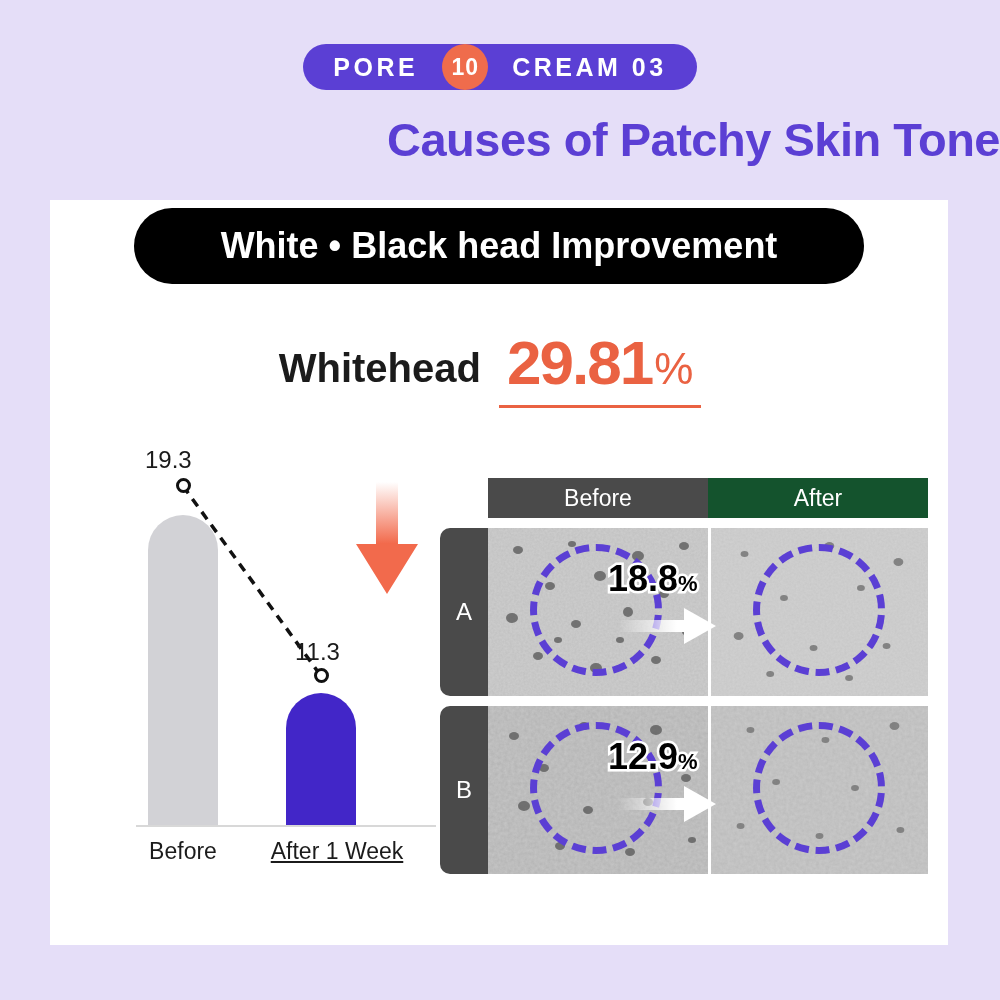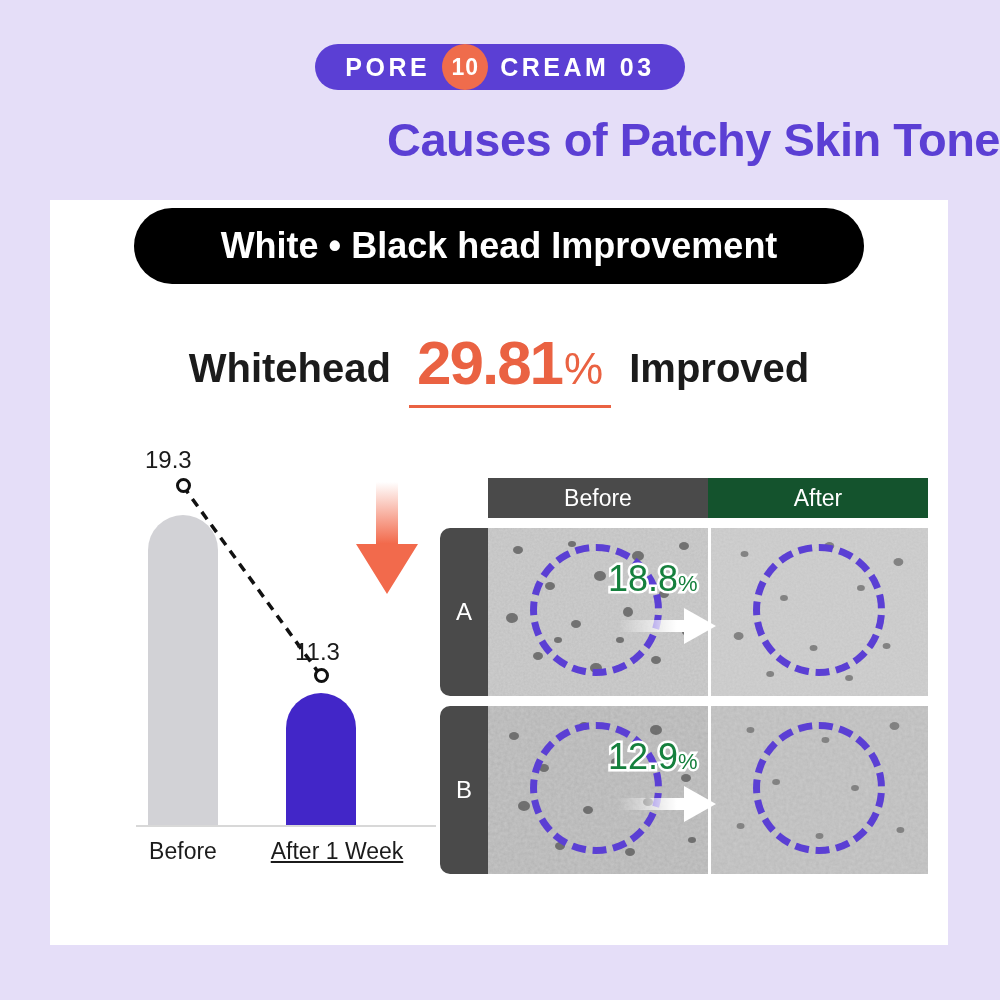--- a/index.html
+++ b/index.html
@@ -18,21 +18,21 @@
     position: absolute; left: 0; top: 44px; width: 1000px;
     display: flex; justify-content: center; align-items: center;
   }
   .badge {
     position: relative;
     background: #5B3FD4;
     border-radius: 26px;
     height: 46px;
     display: flex; align-items: center;
     padding: 0 30px;
-    gap: 4px;
+    gap: 16px;
   }
   .badge-text {
     color: #ffffff;
     font-size: 25px;
     font-weight: bold;
     letter-spacing: 3.5px;
     line-height: 1;
   }
   .badge-circle {
     width: 46px; height: 46px;
@@ -203,22 +203,22 @@
     top: 16px;
     border-radius: 50%;
     border: 7px dashed #5B3FD4;
   }
   .circle-left  { left: 42px; }
   .circle-right { left: 42px; }
 
   .cmp-pct {
     position: absolute;
     left: 168px; top: 30px;
-    font-size: 36px; font-weight: normal;
-    color: #15803d;
+    font-size: 36px; font-weight: bold;
+    color: #000000;
     -webkit-text-stroke: 5px #ffffff;
     paint-order: stroke fill;
     white-space: nowrap;
     z-index: 5;
   }
   .cmp-pct .small { font-size: 22px; }
   .cmp-arrow {
     position: absolute;
     left: 178px; top: 78px;
     z-index: 4;
@@ -241,21 +241,20 @@
 
   <div class="sub-banner">White • Black head Improvement</div>
 
   <div class="stat-row">
     <span class="stat-label">Whitehead</span>
     <span class="stat-big-wrap">
       <span class="stat-big">29.81</span>
       <span class="stat-pct">%</span>
       <span class="stat-underline"></span>
     </span>
-    <span class="stat-label">Improved</span>
   </div>
 
   <div class="chart">
 
     <div class="bar bar-before"></div>
     <div class="bar bar-after"></div>
     <div class="chart-axis"></div>
 
     <svg class="dash-line">
       <line x1="93" y1="46" x2="231" y2="236" stroke="#111" stroke-width="3.5" stroke-dasharray="9,7"></line>

